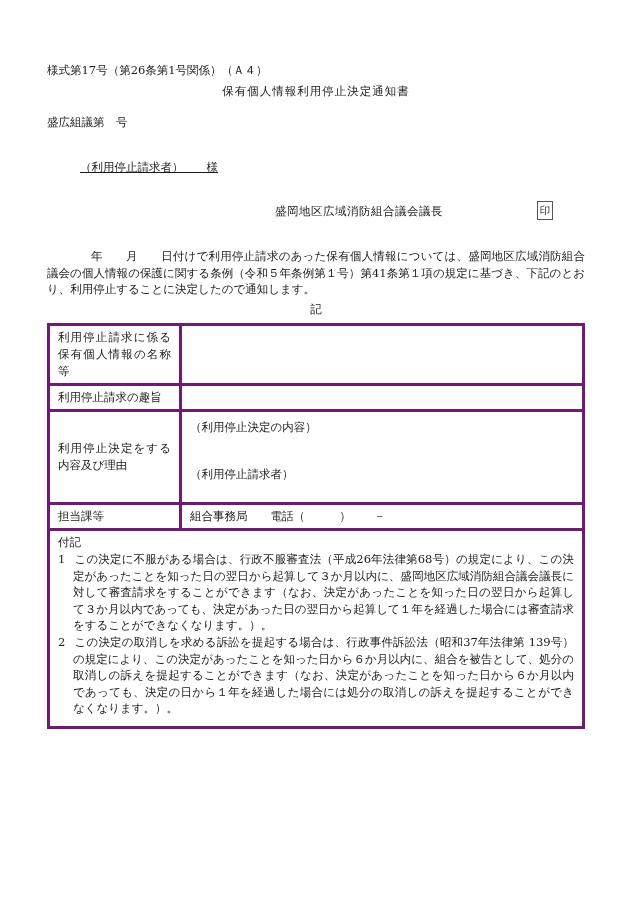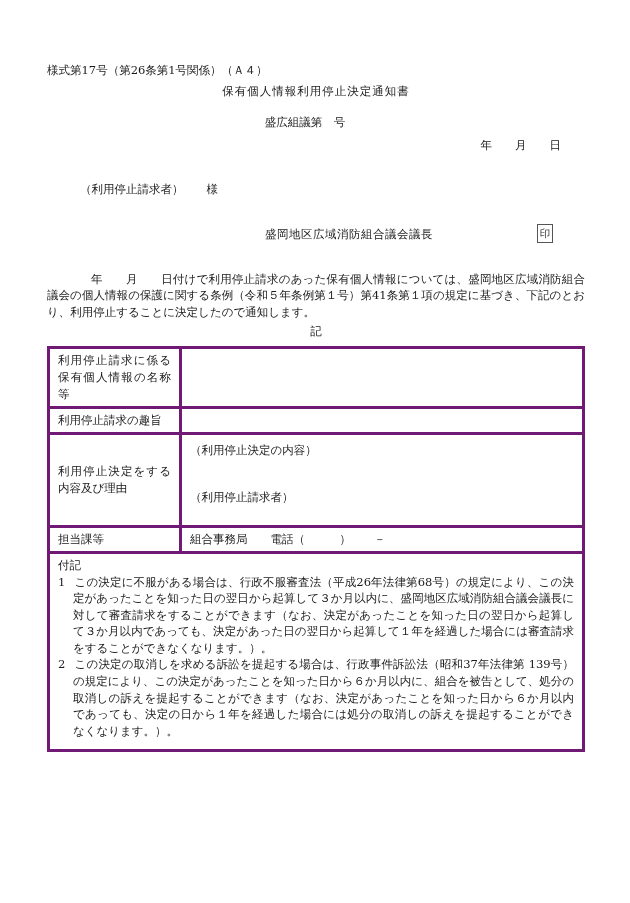--- a/index.html
+++ b/index.html
@@ -14,27 +14,27 @@
   .page {
     position: relative;
     width: 630px; height: 903px;
     padding: 62px 45px 0 47px;
     overflow: hidden;
   }
 
   
   .form-number { text-align: left; }
   .doc-title { text-align: center; margin-top: 4px; letter-spacing: 1px; }
-  .doc-number { text-align: center; padding-right: 22px; margin-top: 15px; }
+  .doc-number { text-align: left; padding-right: 22px; margin-top: 15px; }
   .doc-date   { text-align: right; padding-right: 24px; margin-top: 6px; }
 
-  .addressee { margin-top: 28px; padding-left: 33px; }
+  .addressee { margin-top: 28px; padding-left: 33px; text-decoration: underline; }
 
   .sender-row { position: relative; margin-top: 28px; height: 20px; }
-  .sender-name { position: absolute; left: 218px; top: 0; letter-spacing: 0.5px; font-family: Liberation Serif, serif; }
+  .sender-name { position: absolute; left: 228px; top: 0; letter-spacing: 0.5px; font-family: Liberation Serif, serif; }
   .seal-box {
     position: absolute; right: 32px; top: -2px;
     width: 16px; height: 19px;
     border: 1px solid #555;
     display: flex; align-items: center; justify-content: center;
     font-size: 10.5px; color: #333;
   }
 
   
   .main-paragraph {
@@ -82,21 +82,20 @@
 <body>
 
 <div class="page">
 
   <div class="form-number">様式第17号（第26条第1号関係）（Ａ４）</div>
 
   <div class="doc-title">保有個人情報利用停止決定通知書</div>
 
   <div class="doc-number">盛広組議第　号</div>
 
-  <div class="doc-date">年　　月　　日</div>
 
   <div class="addressee">（利用停止請求者）　　様</div>
 
   <div class="sender-row">
     <span class="sender-name">盛岡地区広域消防組合議会議長</span>
     <span class="seal-box">印</span>
   </div>
 
   <div class="main-paragraph">年　　月　　日付けで利用停止請求のあった保有個人情報については、盛岡地区広域消防組合議会の個人情報の保護に関する条例（令和５年条例第１号）第41条第１項の規定に基づき、下記のとおり、利用停止することに決定したので通知します。</div>
 

